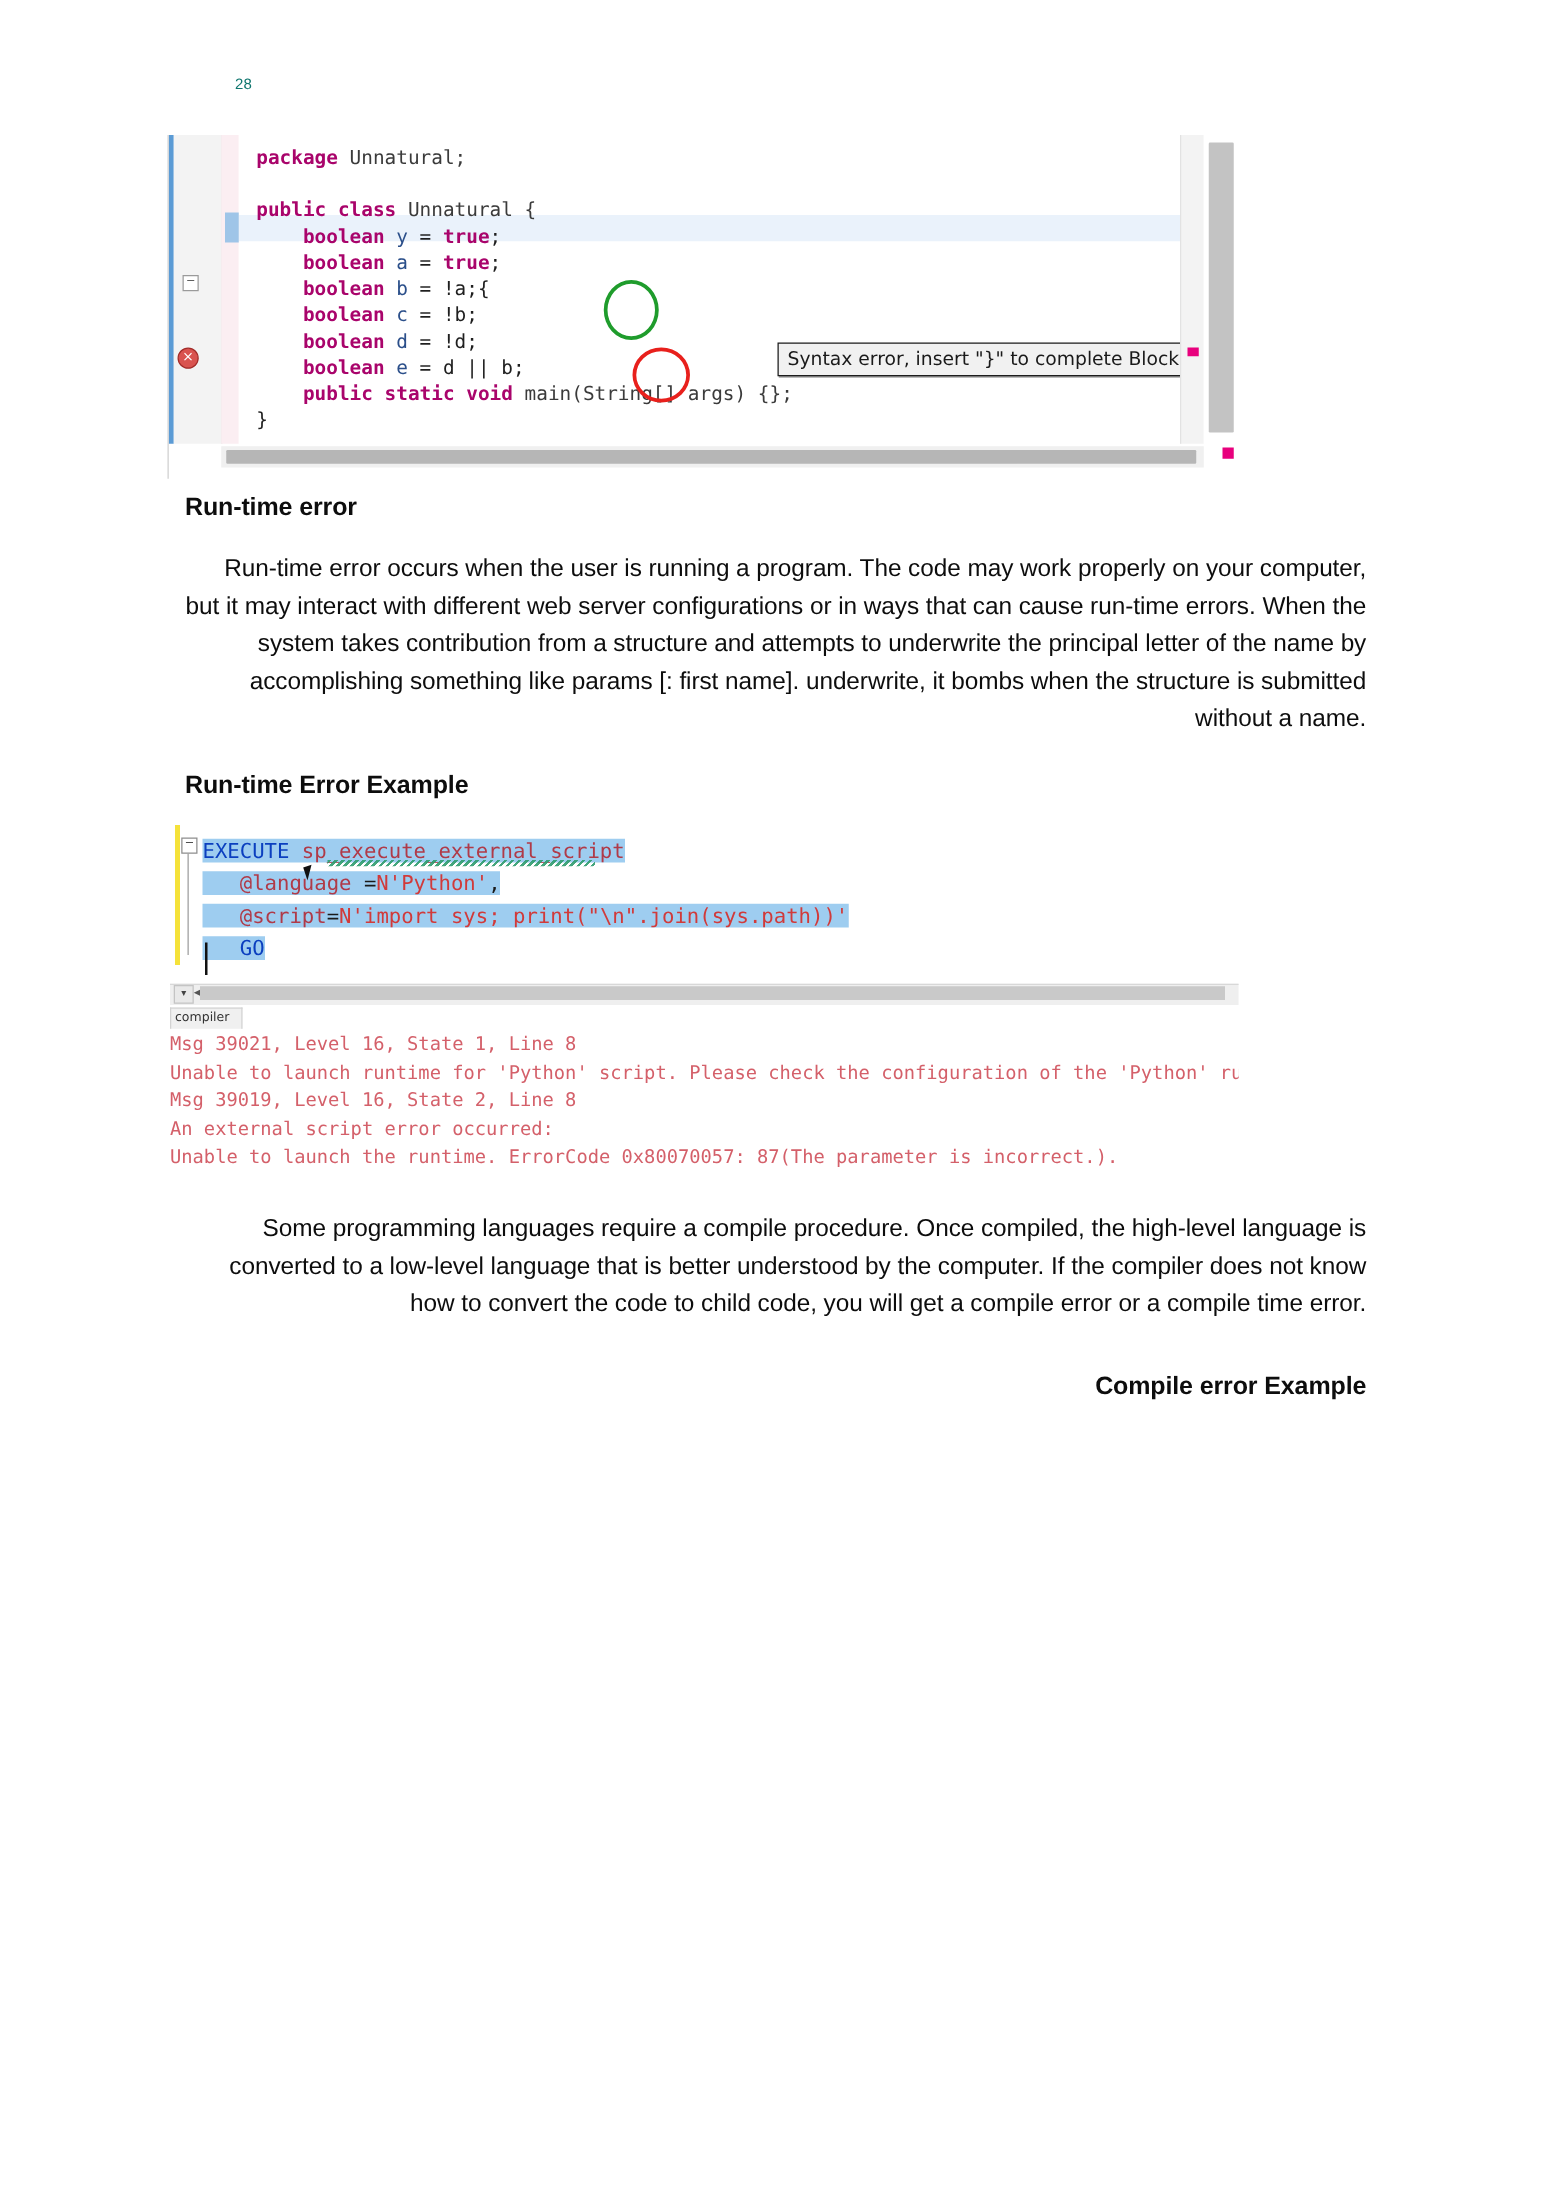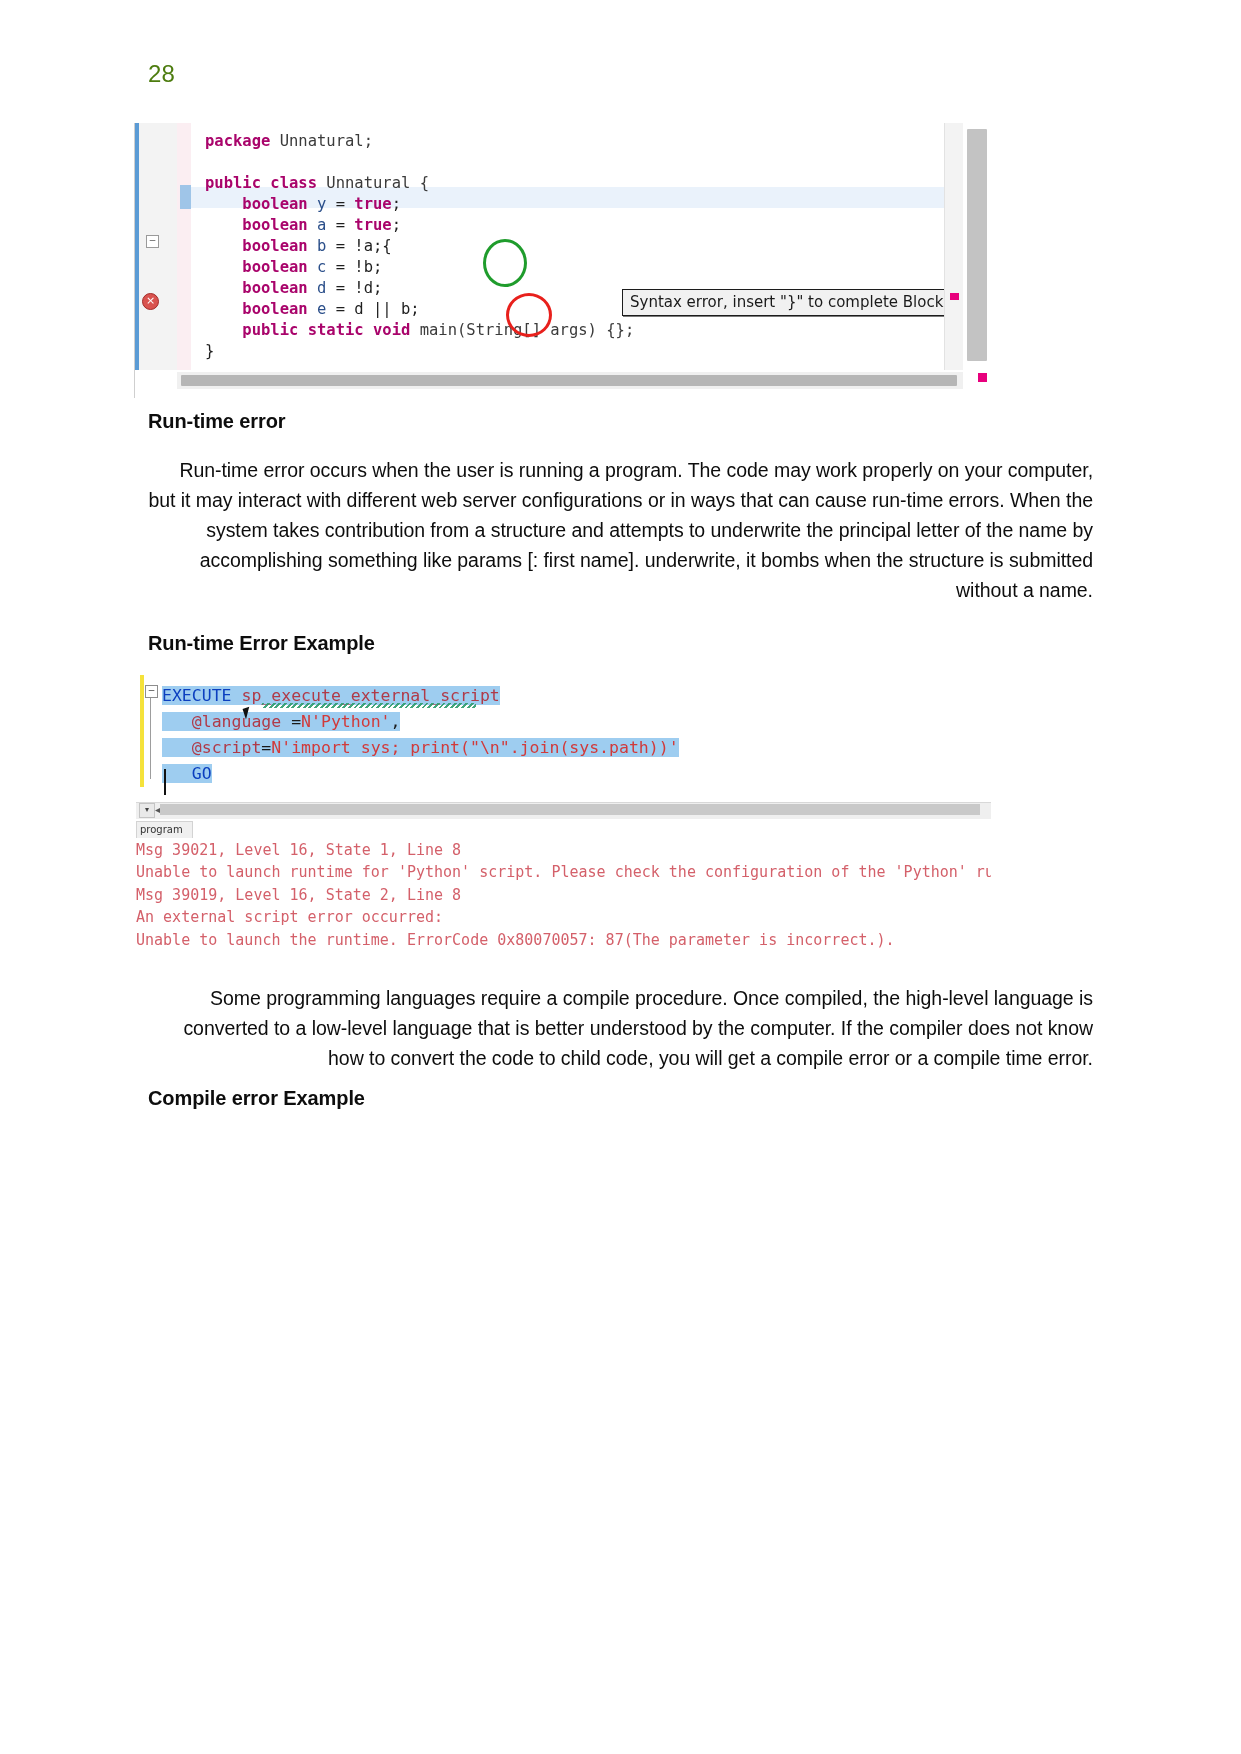--- a/index.html
+++ b/index.html
@@ -22,25 +22,26 @@
     height: 1754px;
     background: #fff;
   }
   .content {
     position: absolute;
     left: 148px;
     top: 60px;
     width: 945px;
   }
   .page-number {
-    font-size: 24px;
+    font-size: 12px;
     line-height: 1.2;
-    color: #4d7c0f;
+    color: #0f766e;
     margin-bottom: 34px;
     letter-spacing: .2px;
+    margin-left: 40px;
   }
   h2.section-heading {
     font-size: 20px;
     font-weight: bold;
     color: #0d0d0d;
     margin: 0;
     padding: 0;
     letter-spacing: -0.1px;
   }
   .body-par {
@@ -336,23 +337,23 @@
         <div class="sq-fold-box">−</div>
         <div class="sq-code" id="sql-code"><div class="line"><span class="sq-sel"><span class="sq-kw">EXECUTE</span><span class="sq-plain"> </span><span class="sq-obj">sp_execute_external_script</span></span></div><div class="line"><span class="sq-sel"><span class="sq-plain">   </span><span class="sq-obj">@language</span><span class="sq-plain"> =</span><span class="sq-n">N</span><span class="sq-str">'Python'</span><span class="sq-plain">,</span></span></div><div class="line"><span class="sq-sel"><span class="sq-plain">   </span><span class="sq-obj">@script</span><span class="sq-plain">=</span><span class="sq-n">N</span><span class="sq-str">'import sys; print("\n".join(sys.path))'</span></span></div><div class="line"><span class="sq-sel"><span class="sq-plain">   </span><span class="sq-kw">GO</span></span></div></div>
         <div class="sq-squiggle"></div>
         <div class="sq-cursor-arrow"></div>
         <div class="sq-caret"></div>
       </div>
       <div class="sq-hscroll"></div>
       <div class="sq-hscroll-thumb"></div>
       <div class="sq-spin">▾</div>
       <div class="sq-left-arrow">◂</div>
-      <div class="sq-tab">program</div>
+      <div class="sq-tab">compiler</div>
       <div class="sq-messages" id="sql-messages"><div>Msg 39021, Level 16, State 1, Line 8</div><div>Unable to launch runtime for 'Python' script. Please check the configuration of the 'Python' runtime.</div><div>Msg 39019, Level 16, State 2, Line 8</div><div>An external script error occurred:</div><div>Unable to launch the runtime. ErrorCode 0x80070057: 87(The parameter is incorrect.).</div><div class="blank"></div></div>
     </div>
 
 
     <p class="body-par" style="margin-top:22px;"> Some programming languages require a compile procedure. Once compiled, the high-level language is converted to a low-level language that is better understood by the computer. If the compiler does not know how to convert the code to child code, you will get a compile error or a compile time error.</p>
 
-    <h2 class="section-heading" style="margin-top:14px;">Compile error Example</h2>
+    <h2 class="section-heading" style="margin-top:40px;text-align:right;">Compile error Example</h2>
 
   </div>
 </div>
 
 </body></html>

